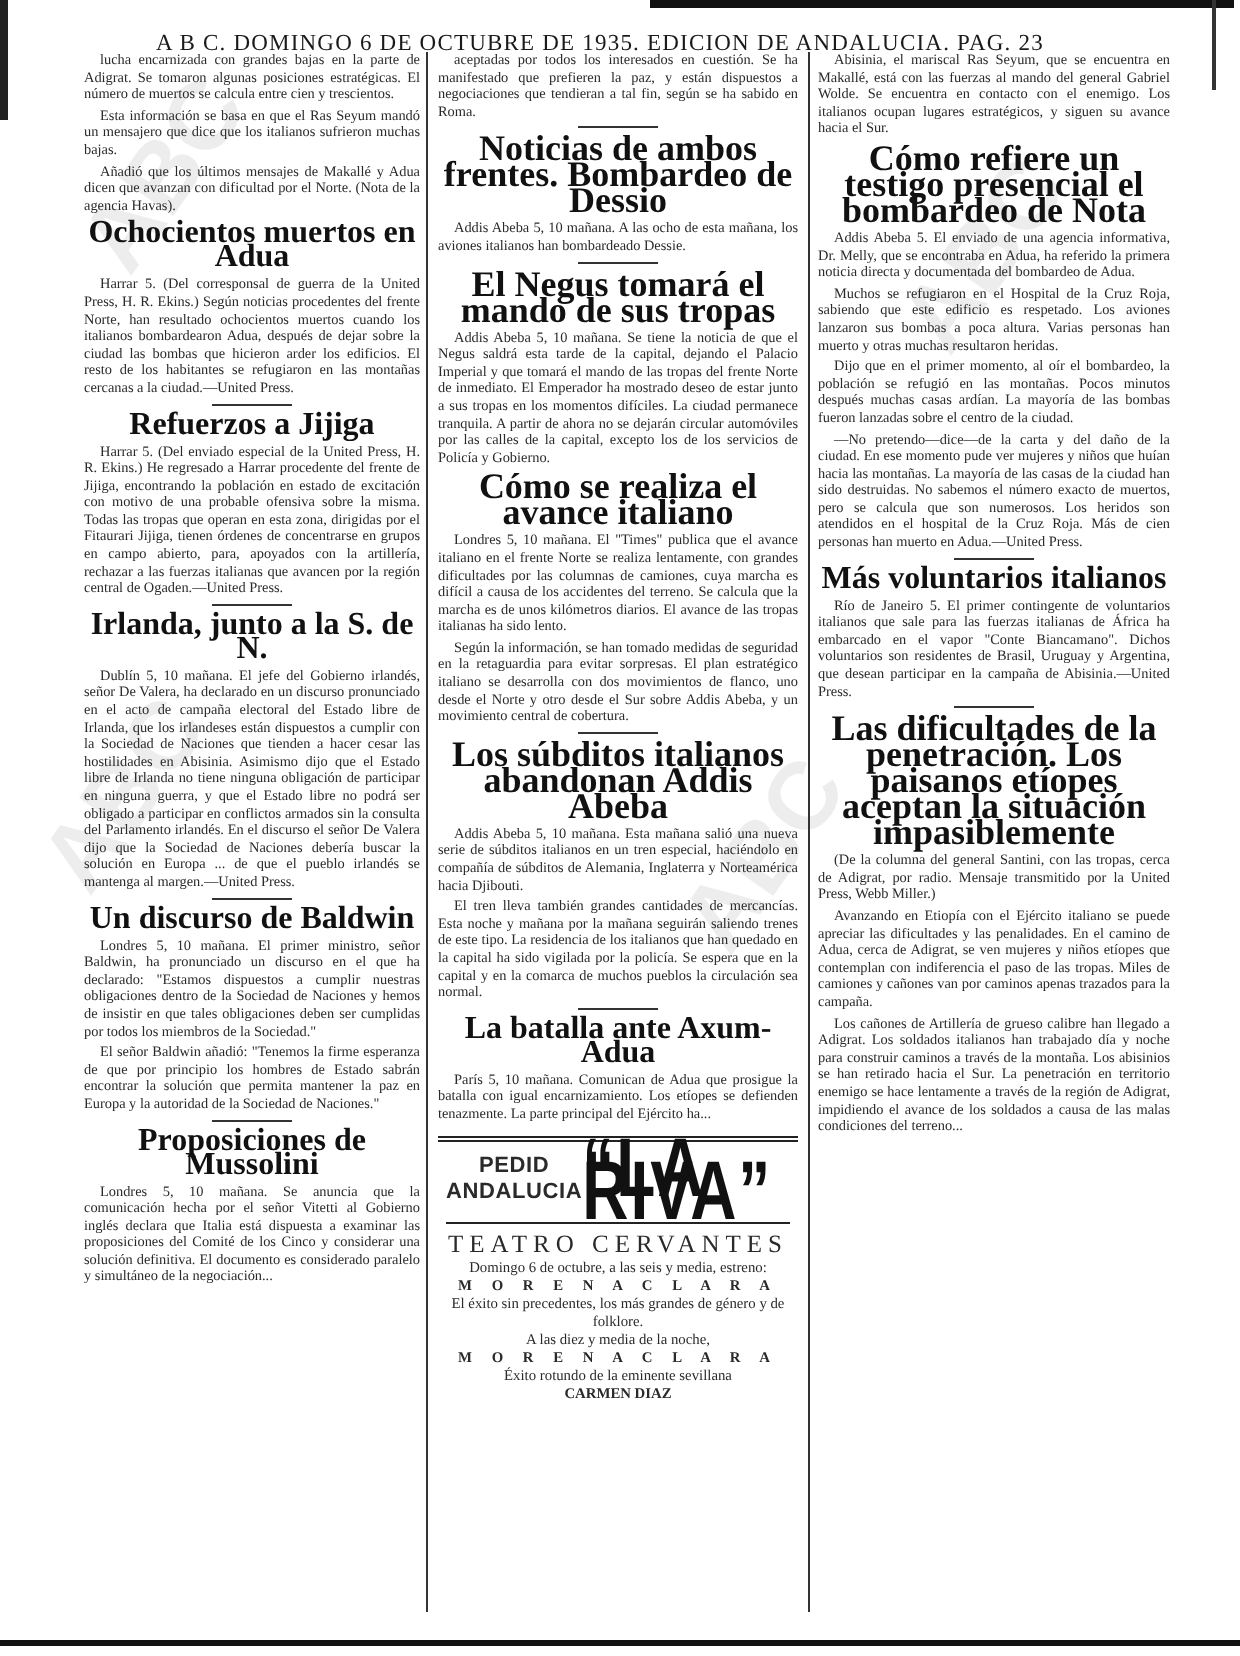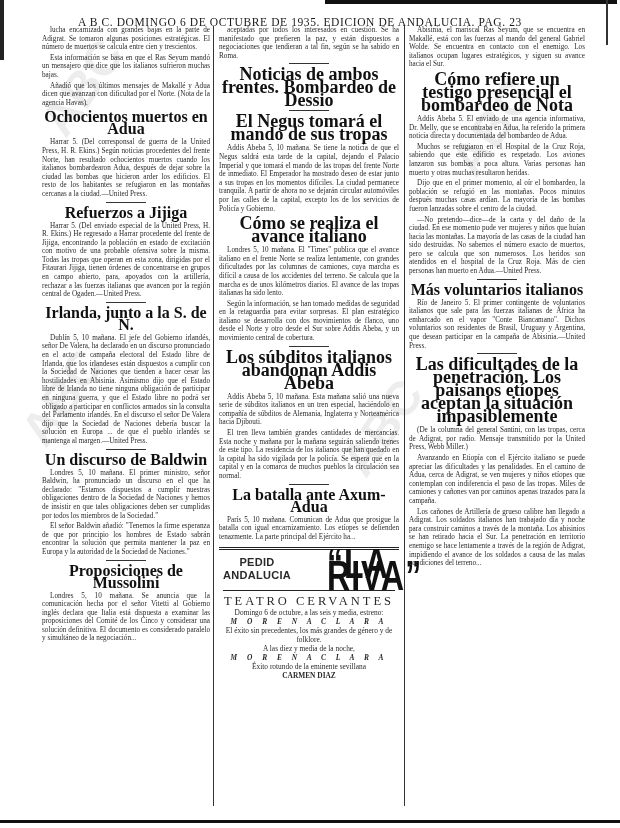--- a/index.html
+++ b/index.html
@@ -13,27 +13,27 @@
   .col1{left:42px;width:168px;}
   .col2{left:219px;width:180px;}
   .col3{left:409px;width:176px;}
   .vrule{position:absolute;width:1px;background:#333;}
   .hl{font-family:"Liberation Serif",serif;font-weight:bold;text-align:center;color:#111;margin:4px 0 3px;}
   .hl.big{font-size:18px;line-height:13px;}
   .hl.med{font-size:16px;line-height:12px;}
   .p{margin:0 0 2px;text-indent:8px;}
   .rule{width:40px;height:1px;background:#333;margin:3px auto;}
   .ad{margin-top:6px;border-top:3px double #222;padding-top:4px;}
-  .ad-row{display:flex;align-items:center;padding:2px 4px;gap:36px;}
+  .ad-row{display:flex;align-items:center;padding:2px 4px;}
   .ad-left{font-family:"Liberation Sans",sans-serif;font-weight:bold;font-size:11px;line-height:13px;text-align:center;letter-spacing:0.3px;}
   .ad-brand{font-family:"Liberation Sans",sans-serif;font-weight:bold;font-size:32px;letter-spacing:1px;transform:scaleY(1.3);color:#111;}
   .ad-sep{height:1px;background:#222;margin:6px 4px;}
   .theatre{text-align:center;font-size:7.4px;line-height:9px;}
   .theatre .t-title{font-size:12.5px;letter-spacing:3px;font-weight:normal;margin-bottom:2px;}
-  .theatre .spaced{letter-spacing:4px;font-weight:bold;font-style:italic;}
+  .theatre .spaced{letter-spacing:4px;font-weight:bold;}
   .watermark{position:absolute;font-family:"Liberation Sans",sans-serif;font-weight:bold;font-size:48px;color:rgba(0,0,0,0.07);transform:rotate(-55deg);pointer-events:none;}
   .bottombar{position:absolute;left:0;top:820px;width:620px;height:3px;background:#111;}
 </style>
 </head>
 <body>
 
 <div class="page">
   <div class="topbar"></div>
   <div class="leftedge"></div>
   <div class="rightedge"></div>
@@ -72,20 +72,21 @@
 
     <div class="hl med">Proposiciones de Mussolini</div>
     <p class="p">Londres 5, 10 mañana. Se anuncia que la comunicación hecha por el señor Vitetti al Gobierno inglés declara que Italia está dispuesta a examinar las proposiciones del Comité de los Cinco y considerar una solución definitiva. El documento es considerado paralelo y simultáneo de la negociación...</p>
   </div>
 
   <div class="col col2">
     <p class="p">aceptadas por todos los interesados en cuestión. Se ha manifestado que prefieren la paz, y están dispuestos a negociaciones que tendieran a tal fin, según se ha sabido en Roma.</p>
     <div class="rule"></div>
 
     <div class="hl big">Noticias de ambos frentes. Bombardeo de Dessio</div>
+    <p class="p">Addis Abeba 5, 10 mañana. A las ocho de esta mañana, los aviones italianos han bombardeado Dessie.</p>
     <div class="rule"></div>
 
     <div class="hl big">El Negus tomará el mando de sus tropas</div>
     <p class="p">Addis Abeba 5, 10 mañana. Se tiene la noticia de que el Negus saldrá esta tarde de la capital, dejando el Palacio Imperial y que tomará el mando de las tropas del frente Norte de inmediato. El Emperador ha mostrado deseo de estar junto a sus tropas en los momentos difíciles. La ciudad permanece tranquila. A partir de ahora no se dejarán circular automóviles por las calles de la capital, excepto los de los servicios de Policía y Gobierno.</p>
 
     <div class="hl big">Cómo se realiza el avance italiano</div>
     <p class="p">Londres 5, 10 mañana. El "Times" publica que el avance italiano en el frente Norte se realiza lentamente, con grandes dificultades por las columnas de camiones, cuya marcha es difícil a causa de los accidentes del terreno. Se calcula que la marcha es de unos kilómetros diarios. El avance de las tropas italianas ha sido lento.</p>
     <p class="p">Según la información, se han tomado medidas de seguridad en la retaguardia para evitar sorpresas. El plan estratégico italiano se desarrolla con dos movimientos de flanco, uno desde el Norte y otro desde el Sur sobre Addis Abeba, y un movimiento central de cobertura.</p>
     <div class="rule"></div>
 

